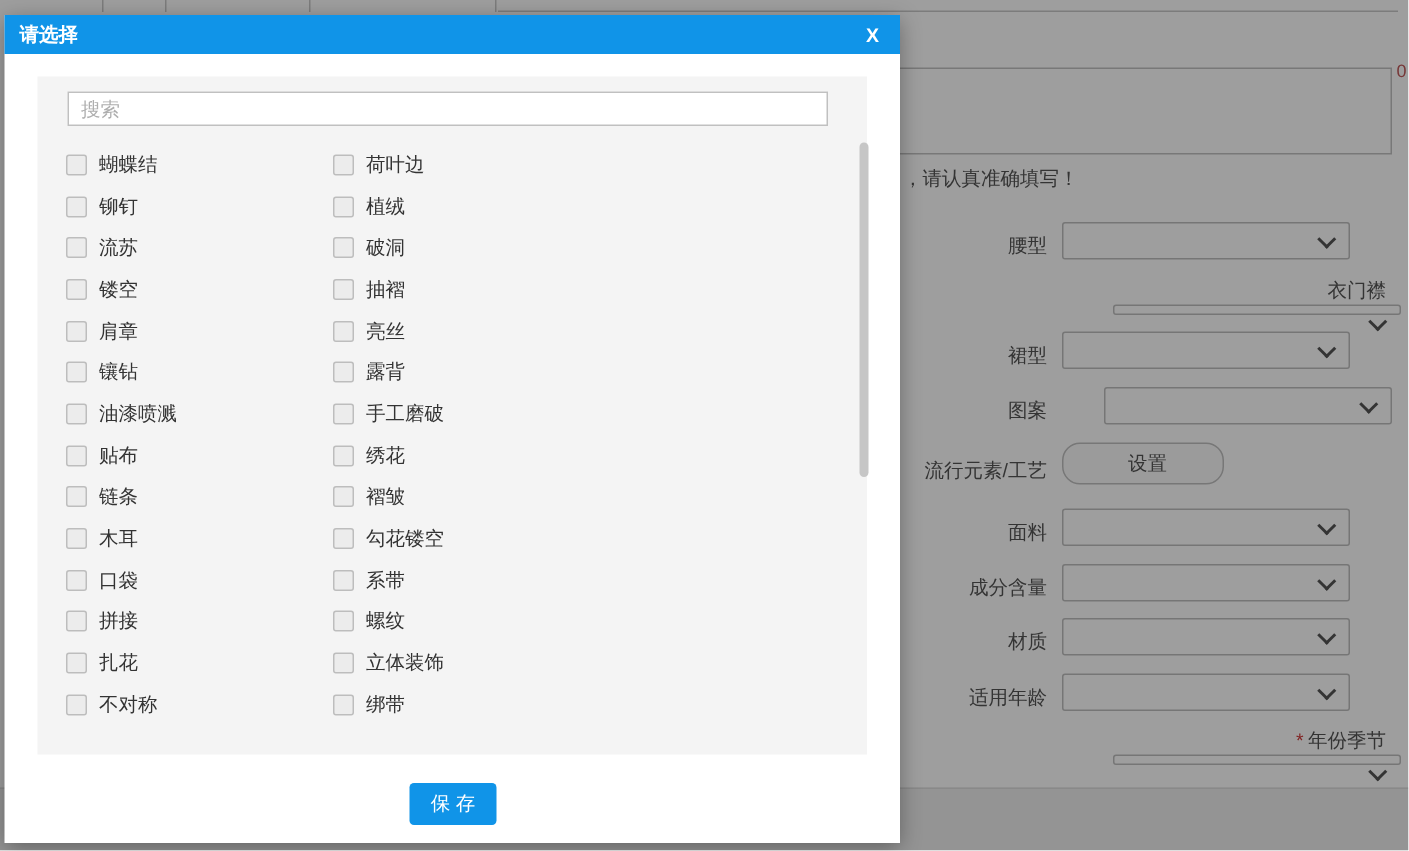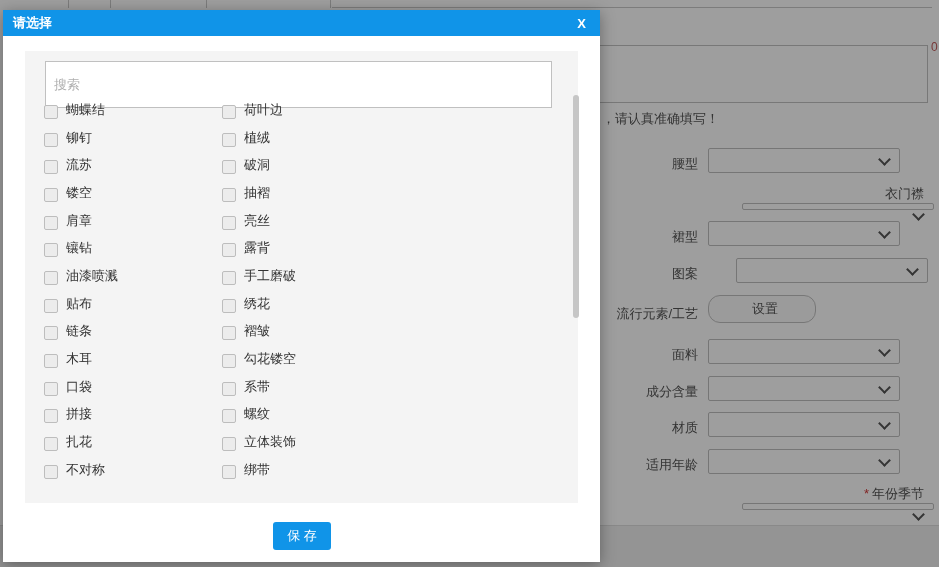--- a/index.html
+++ b/index.html
@@ -25,25 +25,25 @@
   .f-btn{width:108px;height:28px;border:1px solid #c0c0c0;background:#fbfbfb;color:#555;font-size:13px;font-family:inherit;border-radius:12px;padding-left:12px;}
   .footer-strip{position:absolute;left:0;top:525px;width:939px;height:42px;background:#efefef;border-top:1px solid #ddd;}
   
   .overlay{position:absolute;inset:0;background:rgba(0,0,0,0.38);}
   
   .modal{position:absolute;left:3px;top:10px;width:597px;height:552px;background:#fff;box-shadow:0 3px 14px rgba(0,0,0,0.35);}
   .modal-header{height:26px;background:var(--accent);display:flex;align-items:center;}
   .modal-title{color:#fff;font-weight:bold;font-size:13px;margin-left:10px;}
   .close{margin-left:auto;margin-right:14px;color:#fff;font-weight:bold;font-size:13px;cursor:pointer;}
   .panel{position:absolute;left:22px;top:41px;width:553px;height:452px;background:var(--panel);}
-  .search{position:absolute;left:20px;top:10px;width:489px;height:21px;border:1px solid #c0c0c0;font-size:13px;padding:12px 8px;color:#333;background:#fff;}
+  .search{position:absolute;left:20px;top:10px;width:489px;height:21px;border:1px solid #c0c0c0;font-size:13px;padding:0 8px;color:#333;background:#fff;}
   .search::placeholder{color:#aeaeae;}
   .list{position:absolute;left:0;top:45px;width:100%;}
   .opt-row{display:flex;height:27.7px;align-items:center;}
-  .opt-cell{display:flex;align-items:flex-end;width:159px;margin-left:19px;}
+  .opt-cell{display:flex;align-items:center;width:159px;margin-left:19px;}
   .cb{width:12px;height:12px;border:1px solid #bdbdbd;background:#ececec;border-radius:2px;margin-right:8px;flex:none;}
   .opt-label{font-size:13px;color:#333;white-space:nowrap;}
   .scroll-thumb{position:absolute;left:548px;top:44px;width:6px;height:223px;background:#c6c6c6;border-radius:3px;}
   .save{position:absolute;left:270px;top:512px;width:58px;height:28px;background:var(--accent);color:#fff;border:none;border-radius:3px;font-size:13px;font-family:inherit;cursor:pointer;}
 </style>
 </head>
 <body style="--accent: #1094e8; --required: #d03a3a; --panel: #f4f4f4;">
 
 <div class="page">
   <div class="topline-v" style="left:68px"></div>

